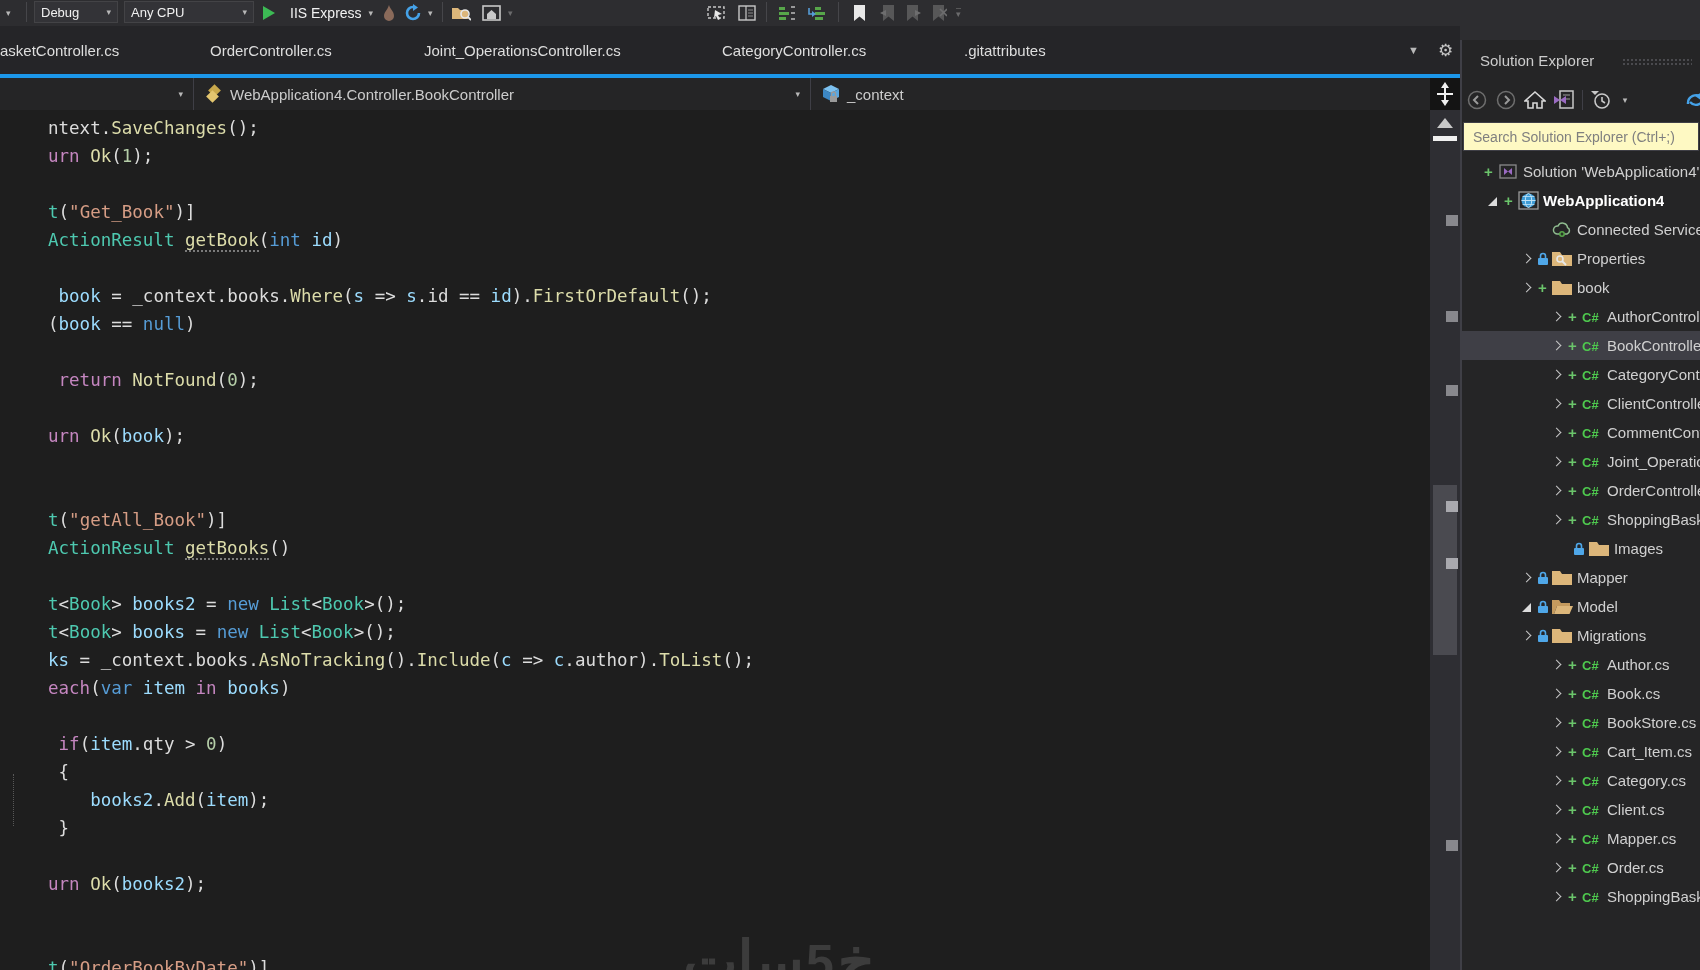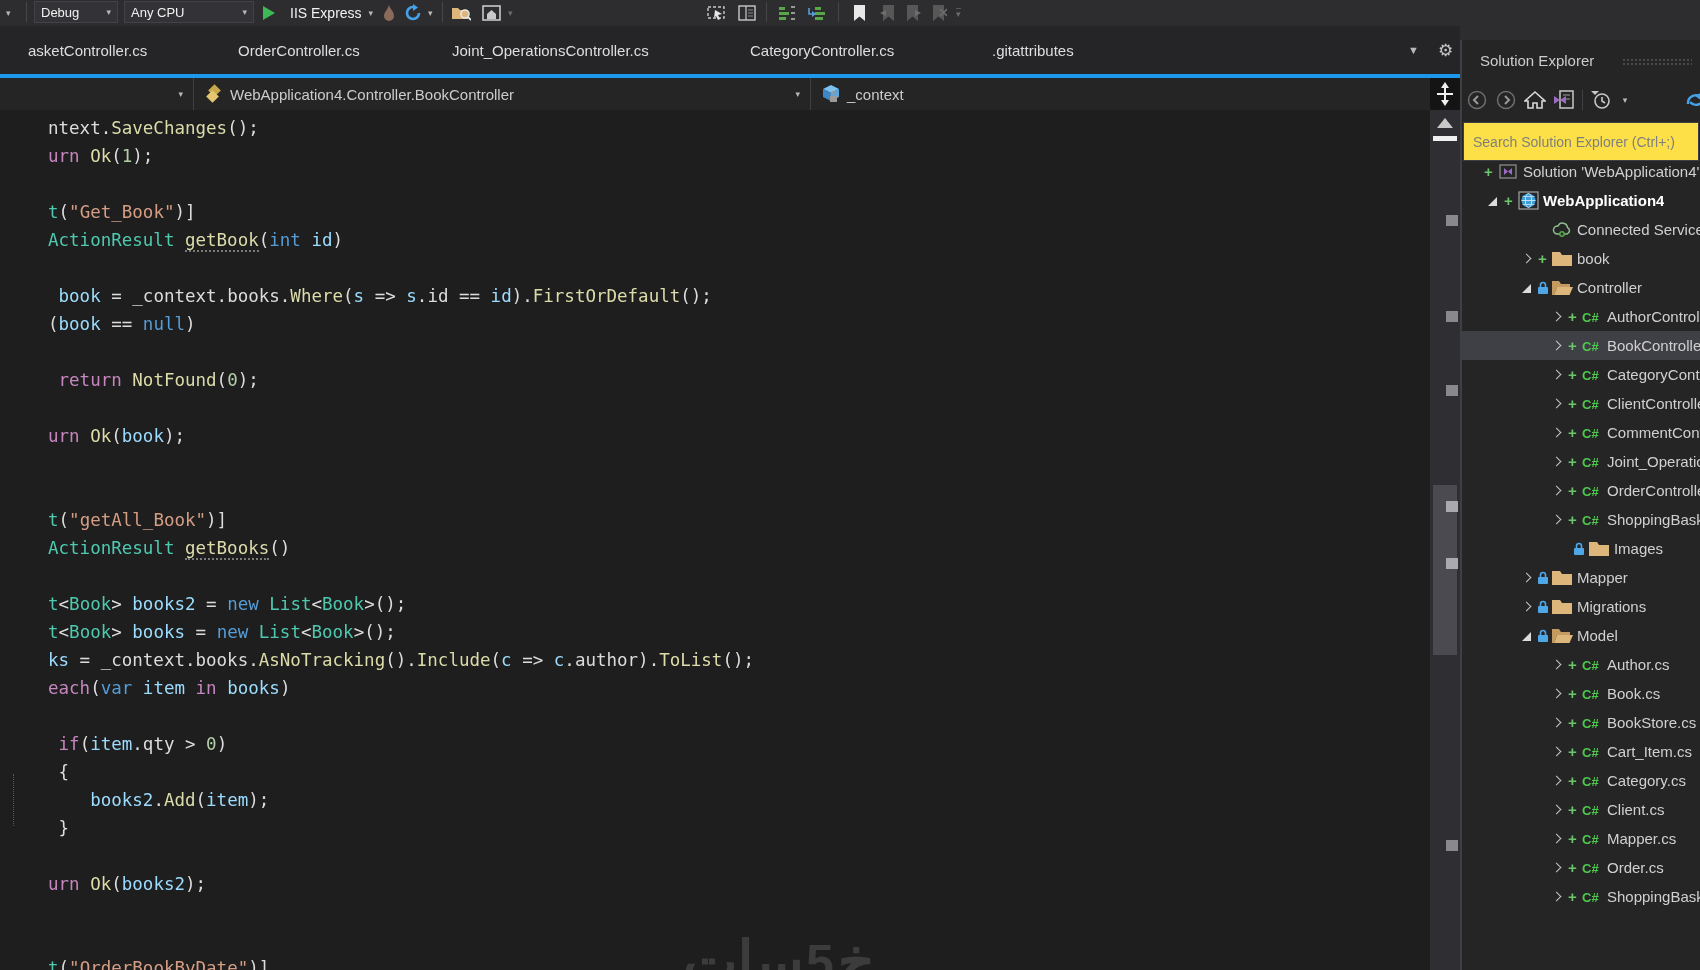--- a/index.html
+++ b/index.html
@@ -11,21 +11,21 @@
   .tb-item { position:absolute; top:0; height:26px; display:flex; align-items:center; color:#c5c5c5; }
   .combo { background:#333337; border:1px solid #434346; height:22px; top:1px; padding:0 6px; font-size:13px; color:#f1f1f1; display:flex; align-items:center; justify-content:space-between; }
   .chev { font-size:9px; color:#b8b8b8; line-height:1; }
   .tb-sep { position:absolute; top:2px; width:1px; height:20px; background:#46464a; }
   .run-label { font-size:14px; color:#f1f1f1; margin-left:14px; }
   .icon-btn { width:22px; justify-content:center; cursor:pointer; }
   .dim { opacity:.45; }
 
   
   .tabstrip { position:absolute; left:0; top:26px; width:1460px; height:48px; background:#252528; }
-  .tab { position:absolute; top:0; height:48px; display:flex; align-items:center; font-size:15px; color:#dedede; cursor:pointer;padding-left:28px; }
+  .tab { position:absolute; top:0; height:48px; display:flex; align-items:center; font-size:15px; color:#dedede; cursor:pointer; }
   .tab-accent { position:absolute; left:0; top:74px; width:1460px; height:4px; background:#1c97ea; }
   .tab-ctrl { position:absolute; top:0; height:48px; display:flex; align-items:center; color:#c5c5c5; cursor:pointer; }
 
   
   .crumbbar { position:absolute; left:0; top:78px; width:1460px; height:32px; background:#252526; display:flex; }
   .crumb { position:relative; height:32px; display:flex; align-items:center; border-right:1px solid #3f3f46; color:#cccccc; font-size:15px; cursor:pointer; }
   .crumb .chev { position:absolute; right:10px; }
   .crumb .cicon { margin:0 6px 0 10px; display:flex; }
 
   
@@ -52,21 +52,21 @@
   
   .shell-right-top { position:absolute; left:1460px; top:0; width:240px; height:40px; background:#2d2d30; }
   .se-border { position:absolute; left:1460px; top:40px; width:2px; height:930px; background:#3f3f46; }
   .sepanel { position:absolute; left:1462px; top:40px; width:238px; height:930px; background:#252526; overflow:hidden; }
   .se-title { position:absolute; left:18px; top:12px; font-size:15px; color:#cccccc; white-space:nowrap;text-align:right; }
   .se-grip { position:absolute; left:160px; top:18px; width:70px; height:8px;
              background-image:radial-gradient(#4a4a4e 1px, transparent 1px); background-size:4px 4px; }
   .se-tools { position:absolute; left:4px; top:40px; width:234px; height:40px; display:flex; align-items:center; gap:7px; }
   .se-tool { display:flex; align-items:center; justify-content:center; width:22px; height:22px; cursor:pointer; }
   .se-vsep { width:1px; height:20px; background:#3f3f46; }
-  .se-search { position:absolute; left:1px; top:82px; width:236px; height:39px; background:#fde047; border:1px solid #3f3f46; color:#7f7f7f; font-size:14px; display:flex; align-items:center; padding-left:9px; white-space:nowrap; overflow:hidden; }
+  .se-search { position:absolute; left:1px; top:82px; width:236px; height:29px; background:#fef9c3; border:1px solid #3f3f46; color:#7f7f7f; font-size:14px; display:flex; align-items:center; padding-left:9px; white-space:nowrap; overflow:hidden; }
   .se-tree { position:absolute; left:0; top:117px; width:238px; }
   .se-row { height:29px; display:flex; align-items:center; font-size:15px; color:#d0d0d0; white-space:nowrap; cursor:pointer; }
   .se-row.selected { background:#3f3f46; }
   .se-row.bold .se-label { font-weight:bold; color:#ffffff; }
   .slot-arrow { width:16px; flex:0 0 16px; display:flex; justify-content:center; color:#dcdcdc; font-size:11px; }
   .slot-badge { width:17px; flex:0 0 17px; display:flex; justify-content:center; align-items:center; }
   .slot-icon  { width:22px; flex:0 0 22px; display:flex; justify-content:center; align-items:center; }
   .se-label { margin-left:4px; overflow:hidden; }
   .plus-badge { color:#6bc56b; font-weight:bold; font-size:15px; line-height:1; }
   .arrow-exp { width:0;height:0;border-top:9px solid transparent;border-right:9px solid #dcdcdc; transform:translateY(1px); }
@@ -380,230 +380,231 @@
             <line x1="8.6" y1="13" x2="11.4" y2="13" stroke="#1e1e1e" stroke-width="1.2"></line>
           </svg>
         </span>
         <span class="se-label">Connected Services</span>
       </div>
       <div class="se-row" style="padding-left: 56px;">
         <span class="slot-arrow">
           <span class="arrow-col"></span>
         </span>
         <span class="slot-badge">
+          <svg width="12" height="14">
+            <rect x="1" y="6" width="10" height="7" rx="1" fill="#4fa7e8"></rect>
+            <path d="M3.5 6 v-2 a2.5 2.5 0 0 1 5 0 v2" stroke="#4fa7e8" stroke-width="1.6" fill="none"></path>
+          </svg>
+        </span>
+        <span class="slot-icon">
+          <svg width="22" height="17">
+            <path d="M1 2 h8 l2 3 h10 v11 H1 Z" fill="#dcb67a"></path>
+            <circle cx="9" cy="9" r="3" fill="none" stroke="#e8e8e8" stroke-width="1.6"></circle>
+            <line x1="11" y1="11" x2="15" y2="15" stroke="#e8e8e8" stroke-width="2"></line>
+          </svg>
+        </span>
+        <span class="se-label">Properties</span>
+      </div>
+      <div class="se-row" style="padding-left: 56px;">
+        <span class="slot-arrow">
+          <span class="arrow-col"></span>
+        </span>
+        <span class="slot-badge">
           <span class="plus-badge">+</span>
         </span>
         <span class="slot-icon">
           <svg width="22" height="17">
             <path d="M1 2 h8 l2 3 h10 v11 H1 Z" fill="#dcb67a"></path>
             <path d="M1 5 h20 v1 H1 Z" fill="#c9a express" opacity="0"></path>
           </svg>
         </span>
         <span class="se-label">book</span>
       </div>
-      <div class="se-row" style="padding-left: 56px;">
-        <span class="slot-arrow">
-          <span class="arrow-exp"></span>
-        </span>
+      <div class="se-row" style="padding-left: 86px;">
+        <span class="slot-arrow">
+          <span class="arrow-col"></span>
+        </span>
+        <span class="slot-badge">
+          <span class="plus-badge">+</span>
+        </span>
+        <span class="slot-icon">
+          <svg width="22" height="16">
+            <text x="1" y="13" font-family="Liberation Sans, sans-serif" font-size="13" font-weight="bold" fill="#4ec94e">C#</text>
+          </svg>
+        </span>
+        <span class="se-label">AuthorController.cs</span>
+      </div>
+      <div class="se-row selected" style="padding-left: 86px;">
+        <span class="slot-arrow">
+          <span class="arrow-col"></span>
+        </span>
+        <span class="slot-badge">
+          <span class="plus-badge">+</span>
+        </span>
+        <span class="slot-icon">
+          <svg width="22" height="16">
+            <text x="1" y="13" font-family="Liberation Sans, sans-serif" font-size="13" font-weight="bold" fill="#4ec94e">C#</text>
+          </svg>
+        </span>
+        <span class="se-label">BookController.cs</span>
+      </div>
+      <div class="se-row" style="padding-left: 86px;">
+        <span class="slot-arrow">
+          <span class="arrow-col"></span>
+        </span>
+        <span class="slot-badge">
+          <span class="plus-badge">+</span>
+        </span>
+        <span class="slot-icon">
+          <svg width="22" height="16">
+            <text x="1" y="13" font-family="Liberation Sans, sans-serif" font-size="13" font-weight="bold" fill="#4ec94e">C#</text>
+          </svg>
+        </span>
+        <span class="se-label">CategoryController.cs</span>
+      </div>
+      <div class="se-row" style="padding-left: 86px;">
+        <span class="slot-arrow">
+          <span class="arrow-col"></span>
+        </span>
+        <span class="slot-badge">
+          <span class="plus-badge">+</span>
+        </span>
+        <span class="slot-icon">
+          <svg width="22" height="16">
+            <text x="1" y="13" font-family="Liberation Sans, sans-serif" font-size="13" font-weight="bold" fill="#4ec94e">C#</text>
+          </svg>
+        </span>
+        <span class="se-label">ClientController.cs</span>
+      </div>
+      <div class="se-row" style="padding-left: 86px;">
+        <span class="slot-arrow">
+          <span class="arrow-col"></span>
+        </span>
+        <span class="slot-badge">
+          <span class="plus-badge">+</span>
+        </span>
+        <span class="slot-icon">
+          <svg width="22" height="16">
+            <text x="1" y="13" font-family="Liberation Sans, sans-serif" font-size="13" font-weight="bold" fill="#4ec94e">C#</text>
+          </svg>
+        </span>
+        <span class="se-label">CommentController.cs</span>
+      </div>
+      <div class="se-row" style="padding-left: 86px;">
+        <span class="slot-arrow">
+          <span class="arrow-col"></span>
+        </span>
+        <span class="slot-badge">
+          <span class="plus-badge">+</span>
+        </span>
+        <span class="slot-icon">
+          <svg width="22" height="16">
+            <text x="1" y="13" font-family="Liberation Sans, sans-serif" font-size="13" font-weight="bold" fill="#4ec94e">C#</text>
+          </svg>
+        </span>
+        <span class="se-label">Joint_OperationsController.cs</span>
+      </div>
+      <div class="se-row" style="padding-left: 86px;">
+        <span class="slot-arrow">
+          <span class="arrow-col"></span>
+        </span>
+        <span class="slot-badge">
+          <span class="plus-badge">+</span>
+        </span>
+        <span class="slot-icon">
+          <svg width="22" height="16">
+            <text x="1" y="13" font-family="Liberation Sans, sans-serif" font-size="13" font-weight="bold" fill="#4ec94e">C#</text>
+          </svg>
+        </span>
+        <span class="se-label">OrderController.cs</span>
+      </div>
+      <div class="se-row" style="padding-left: 86px;">
+        <span class="slot-arrow">
+          <span class="arrow-col"></span>
+        </span>
+        <span class="slot-badge">
+          <span class="plus-badge">+</span>
+        </span>
+        <span class="slot-icon">
+          <svg width="22" height="16">
+            <text x="1" y="13" font-family="Liberation Sans, sans-serif" font-size="13" font-weight="bold" fill="#4ec94e">C#</text>
+          </svg>
+        </span>
+        <span class="se-label">ShoppingBasketController.cs</span>
+      </div>
+      <div class="se-row" style="padding-left: 56px; justify-content: center;">
+        <span class="slot-arrow"></span>
         <span class="slot-badge">
           <svg width="12" height="14">
             <rect x="1" y="6" width="10" height="7" rx="1" fill="#4fa7e8"></rect>
             <path d="M3.5 6 v-2 a2.5 2.5 0 0 1 5 0 v2" stroke="#4fa7e8" stroke-width="1.6" fill="none"></path>
           </svg>
         </span>
         <span class="slot-icon">
+          <svg width="22" height="17">
+            <path d="M1 2 h8 l2 3 h10 v11 H1 Z" fill="#dcb67a"></path>
+            <path d="M1 5 h20 v1 H1 Z" fill="#c9a express" opacity="0"></path>
+          </svg>
+        </span>
+        <span class="se-label">Images</span>
+      </div>
+      <div class="se-row" style="padding-left: 56px;">
+        <span class="slot-arrow">
+          <span class="arrow-col"></span>
+        </span>
+        <span class="slot-badge">
+          <svg width="12" height="14">
+            <rect x="1" y="6" width="10" height="7" rx="1" fill="#4fa7e8"></rect>
+            <path d="M3.5 6 v-2 a2.5 2.5 0 0 1 5 0 v2" stroke="#4fa7e8" stroke-width="1.6" fill="none"></path>
+          </svg>
+        </span>
+        <span class="slot-icon">
+          <svg width="22" height="17">
+            <path d="M1 2 h8 l2 3 h10 v11 H1 Z" fill="#dcb67a"></path>
+            <path d="M1 5 h20 v1 H1 Z" fill="#c9a express" opacity="0"></path>
+          </svg>
+        </span>
+        <span class="se-label">Mapper</span>
+      </div>
+      <div class="se-row" style="padding-left: 56px;">
+        <span class="slot-arrow">
+          <span class="arrow-exp"></span>
+        </span>
+        <span class="slot-badge">
+          <svg width="12" height="14">
+            <rect x="1" y="6" width="10" height="7" rx="1" fill="#4fa7e8"></rect>
+            <path d="M3.5 6 v-2 a2.5 2.5 0 0 1 5 0 v2" stroke="#4fa7e8" stroke-width="1.6" fill="none"></path>
+          </svg>
+        </span>
+        <span class="slot-icon">
           <svg width="23" height="17">
             <path d="M1 2 h7 l2 3 h9 v3 H6 l-3 8 H1 Z" fill="#c49a5e"></path>
             <path d="M6 8 h16 l-3.5 8 H3 Z" fill="#dcb67a"></path>
           </svg>
         </span>
-        <span class="se-label">Controller</span>
-      </div>
-      <div class="se-row" style="padding-left: 86px;">
-        <span class="slot-arrow">
-          <span class="arrow-col"></span>
-        </span>
-        <span class="slot-badge">
-          <span class="plus-badge">+</span>
-        </span>
-        <span class="slot-icon">
-          <svg width="22" height="16">
-            <text x="1" y="13" font-family="Liberation Sans, sans-serif" font-size="13" font-weight="bold" fill="#4ec94e">C#</text>
-          </svg>
-        </span>
-        <span class="se-label">AuthorController.cs</span>
-      </div>
-      <div class="se-row selected" style="padding-left: 86px;">
-        <span class="slot-arrow">
-          <span class="arrow-col"></span>
-        </span>
-        <span class="slot-badge">
-          <span class="plus-badge">+</span>
-        </span>
-        <span class="slot-icon">
-          <svg width="22" height="16">
-            <text x="1" y="13" font-family="Liberation Sans, sans-serif" font-size="13" font-weight="bold" fill="#4ec94e">C#</text>
-          </svg>
-        </span>
-        <span class="se-label">BookController.cs</span>
-      </div>
-      <div class="se-row" style="padding-left: 86px;">
-        <span class="slot-arrow">
-          <span class="arrow-col"></span>
-        </span>
-        <span class="slot-badge">
-          <span class="plus-badge">+</span>
-        </span>
-        <span class="slot-icon">
-          <svg width="22" height="16">
-            <text x="1" y="13" font-family="Liberation Sans, sans-serif" font-size="13" font-weight="bold" fill="#4ec94e">C#</text>
-          </svg>
-        </span>
-        <span class="se-label">CategoryController.cs</span>
-      </div>
-      <div class="se-row" style="padding-left: 86px;">
-        <span class="slot-arrow">
-          <span class="arrow-col"></span>
-        </span>
-        <span class="slot-badge">
-          <span class="plus-badge">+</span>
-        </span>
-        <span class="slot-icon">
-          <svg width="22" height="16">
-            <text x="1" y="13" font-family="Liberation Sans, sans-serif" font-size="13" font-weight="bold" fill="#4ec94e">C#</text>
-          </svg>
-        </span>
-        <span class="se-label">ClientController.cs</span>
-      </div>
-      <div class="se-row" style="padding-left: 86px;">
-        <span class="slot-arrow">
-          <span class="arrow-col"></span>
-        </span>
-        <span class="slot-badge">
-          <span class="plus-badge">+</span>
-        </span>
-        <span class="slot-icon">
-          <svg width="22" height="16">
-            <text x="1" y="13" font-family="Liberation Sans, sans-serif" font-size="13" font-weight="bold" fill="#4ec94e">C#</text>
-          </svg>
-        </span>
-        <span class="se-label">CommentController.cs</span>
-      </div>
-      <div class="se-row" style="padding-left: 86px;">
-        <span class="slot-arrow">
-          <span class="arrow-col"></span>
-        </span>
-        <span class="slot-badge">
-          <span class="plus-badge">+</span>
-        </span>
-        <span class="slot-icon">
-          <svg width="22" height="16">
-            <text x="1" y="13" font-family="Liberation Sans, sans-serif" font-size="13" font-weight="bold" fill="#4ec94e">C#</text>
-          </svg>
-        </span>
-        <span class="se-label">Joint_OperationsController.cs</span>
-      </div>
-      <div class="se-row" style="padding-left: 86px;">
-        <span class="slot-arrow">
-          <span class="arrow-col"></span>
-        </span>
-        <span class="slot-badge">
-          <span class="plus-badge">+</span>
-        </span>
-        <span class="slot-icon">
-          <svg width="22" height="16">
-            <text x="1" y="13" font-family="Liberation Sans, sans-serif" font-size="13" font-weight="bold" fill="#4ec94e">C#</text>
-          </svg>
-        </span>
-        <span class="se-label">OrderController.cs</span>
-      </div>
-      <div class="se-row" style="padding-left: 86px;">
-        <span class="slot-arrow">
-          <span class="arrow-col"></span>
-        </span>
-        <span class="slot-badge">
-          <span class="plus-badge">+</span>
-        </span>
-        <span class="slot-icon">
-          <svg width="22" height="16">
-            <text x="1" y="13" font-family="Liberation Sans, sans-serif" font-size="13" font-weight="bold" fill="#4ec94e">C#</text>
-          </svg>
-        </span>
-        <span class="se-label">ShoppingBasketController.cs</span>
-      </div>
-      <div class="se-row" style="padding-left: 56px; justify-content: center;">
-        <span class="slot-arrow"></span>
+        <span class="se-label">Model</span>
+      </div>
+      <div class="se-row" style="padding-left: 56px;">
+        <span class="slot-arrow">
+          <span class="arrow-col"></span>
+        </span>
         <span class="slot-badge">
           <svg width="12" height="14">
             <rect x="1" y="6" width="10" height="7" rx="1" fill="#4fa7e8"></rect>
             <path d="M3.5 6 v-2 a2.5 2.5 0 0 1 5 0 v2" stroke="#4fa7e8" stroke-width="1.6" fill="none"></path>
           </svg>
         </span>
         <span class="slot-icon">
           <svg width="22" height="17">
             <path d="M1 2 h8 l2 3 h10 v11 H1 Z" fill="#dcb67a"></path>
             <path d="M1 5 h20 v1 H1 Z" fill="#c9a express" opacity="0"></path>
           </svg>
         </span>
-        <span class="se-label">Images</span>
-      </div>
-      <div class="se-row" style="padding-left: 56px;">
-        <span class="slot-arrow">
-          <span class="arrow-col"></span>
-        </span>
-        <span class="slot-badge">
-          <svg width="12" height="14">
-            <rect x="1" y="6" width="10" height="7" rx="1" fill="#4fa7e8"></rect>
-            <path d="M3.5 6 v-2 a2.5 2.5 0 0 1 5 0 v2" stroke="#4fa7e8" stroke-width="1.6" fill="none"></path>
-          </svg>
-        </span>
-        <span class="slot-icon">
-          <svg width="22" height="17">
-            <path d="M1 2 h8 l2 3 h10 v11 H1 Z" fill="#dcb67a"></path>
-            <path d="M1 5 h20 v1 H1 Z" fill="#c9a express" opacity="0"></path>
-          </svg>
-        </span>
-        <span class="se-label">Mapper</span>
-      </div>
-      <div class="se-row" style="padding-left: 56px;">
-        <span class="slot-arrow">
-          <span class="arrow-col"></span>
-        </span>
-        <span class="slot-badge">
-          <svg width="12" height="14">
-            <rect x="1" y="6" width="10" height="7" rx="1" fill="#4fa7e8"></rect>
-            <path d="M3.5 6 v-2 a2.5 2.5 0 0 1 5 0 v2" stroke="#4fa7e8" stroke-width="1.6" fill="none"></path>
-          </svg>
-        </span>
-        <span class="slot-icon">
-          <svg width="22" height="17">
-            <path d="M1 2 h8 l2 3 h10 v11 H1 Z" fill="#dcb67a"></path>
-            <path d="M1 5 h20 v1 H1 Z" fill="#c9a express" opacity="0"></path>
-          </svg>
-        </span>
         <span class="se-label">Migrations</span>
       </div>
-      <div class="se-row" style="padding-left: 56px;">
-        <span class="slot-arrow">
-          <span class="arrow-exp"></span>
-        </span>
-        <span class="slot-badge">
-          <svg width="12" height="14">
-            <rect x="1" y="6" width="10" height="7" rx="1" fill="#4fa7e8"></rect>
-            <path d="M3.5 6 v-2 a2.5 2.5 0 0 1 5 0 v2" stroke="#4fa7e8" stroke-width="1.6" fill="none"></path>
-          </svg>
-        </span>
-        <span class="slot-icon">
-          <svg width="23" height="17">
-            <path d="M1 2 h7 l2 3 h9 v3 H6 l-3 8 H1 Z" fill="#c49a5e"></path>
-            <path d="M6 8 h16 l-3.5 8 H3 Z" fill="#dcb67a"></path>
-          </svg>
-        </span>
-        <span class="se-label">Model</span>
-      </div>
       <div class="se-row" style="padding-left: 86px;">
         <span class="slot-arrow">
           <span class="arrow-col"></span>
         </span>
         <span class="slot-badge">
           <span class="plus-badge">+</span>
         </span>
         <span class="slot-icon">
           <svg width="22" height="16">
             <text x="1" y="13" font-family="Liberation Sans, sans-serif" font-size="13" font-weight="bold" fill="#4ec94e">C#</text>

